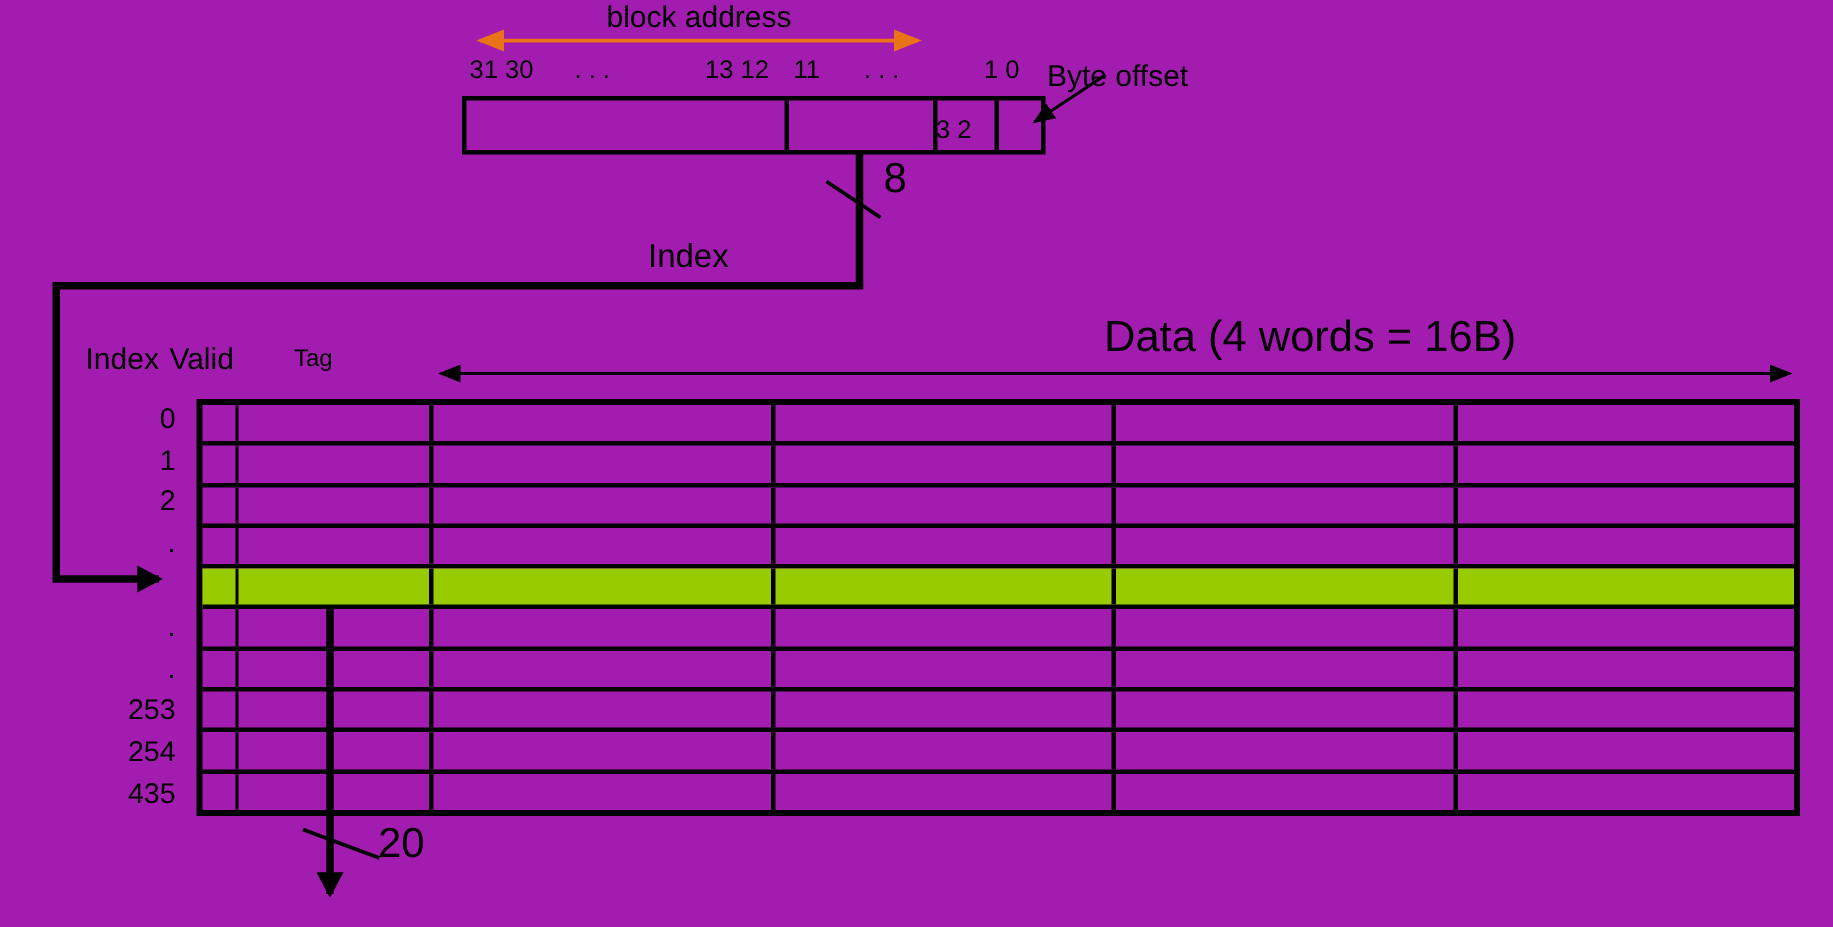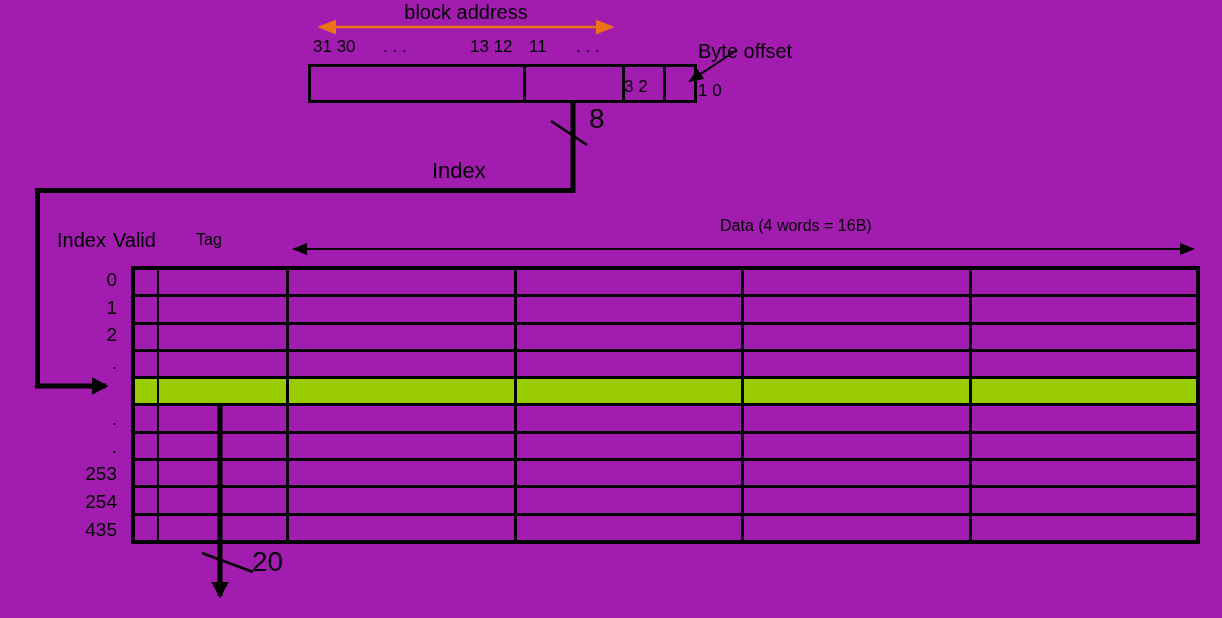--- a/index.html
+++ b/index.html
@@ -19,40 +19,40 @@
   .abs{position:absolute;}
   #arrow-layer{position:absolute;left:0;top:0;pointer-events:none;}
 
   
   .block-address-title{
     left:312px;top:1px;width:308px;
     text-align:center;font-size:20px;line-height:22px;
   }
   .bit-label{top:38px;font-size:17px;line-height:18px;white-space:pre;text-align:right;}
   .bl-0{left:313px;} .bl-1{left:383px;} .bl-2{left:470px;}
-  .bl-3{left:529px;} .bl-4{left:576px;} .bl-5{left:624px;margin-top:40px;} .bl-6{left:698px;margin-top:44px;}
+  .bl-3{left:529px;} .bl-4{left:576px;} .bl-5{left:624px;margin-top:40px;} .bl-6{left:656px;}
 
   .bitbox{
     left:308px;top:64px;width:383px;height:33px;
     border:3px solid #000;
   }
   .bitbox .div{
     position:absolute;top:0;bottom:0;width:3px;background:#000;
   }
   .bb-d1{left:212px;} .bb-d2{left:311px;} .bb-d3{left:352px;}
 
   .byte-offset-label{left:698px;top:40px;font-size:20px;line-height:22px;}
 
   .index-bits-label{left:589px;top:104px;font-size:28px;line-height:30px;}
   .index-label{left:432px;top:159px;font-size:22px;line-height:24px;}
 
   
   .index-valid-header{left:57px;top:229px;font-size:20px;line-height:22px;display:flex;gap:7px;}
   .tag-header{left:196px;top:227px;font-size:16px;line-height:25px;}
-  .data-header{left:720px;top:213px;font-size:16px;line-height:25px;white-space:pre;}
+  .data-header{left:736px;top:213px;font-size:29px;line-height:25px;white-space:pre;}
 
   
   .cache-table{
     left:131px;top:266px;width:1069px;height:278px;
     border:4px solid #000;
     display:flex;flex-direction:column;
     box-sizing:border-box;
   }
   .row{display:flex;flex:1;border-bottom:3px solid #000;}
   .row:last-child{border-bottom:none;}

